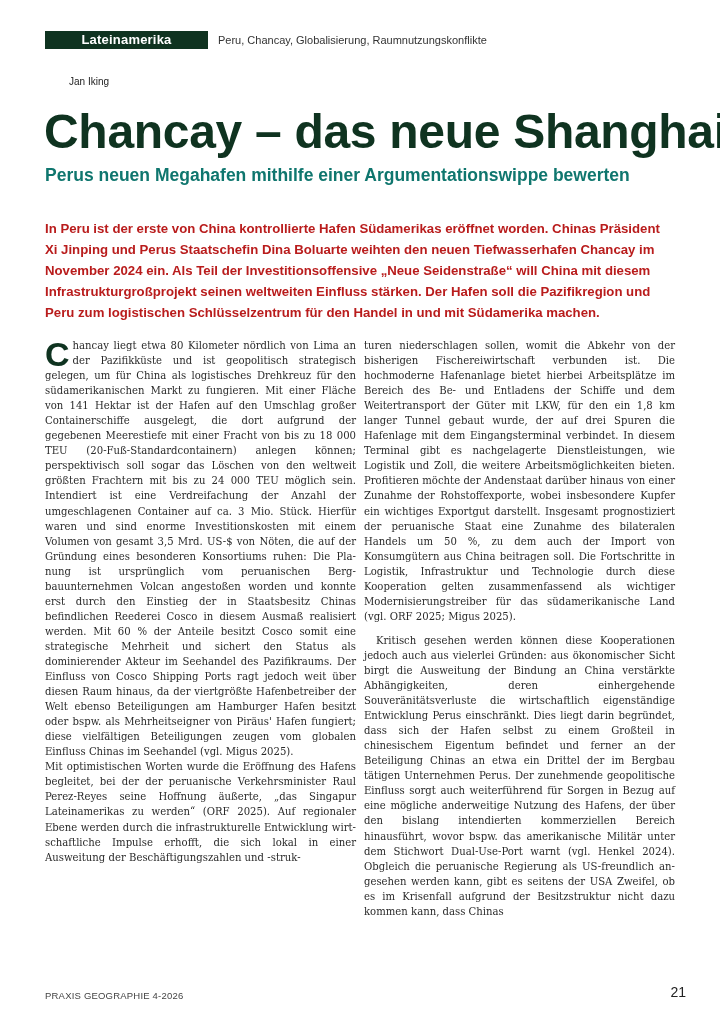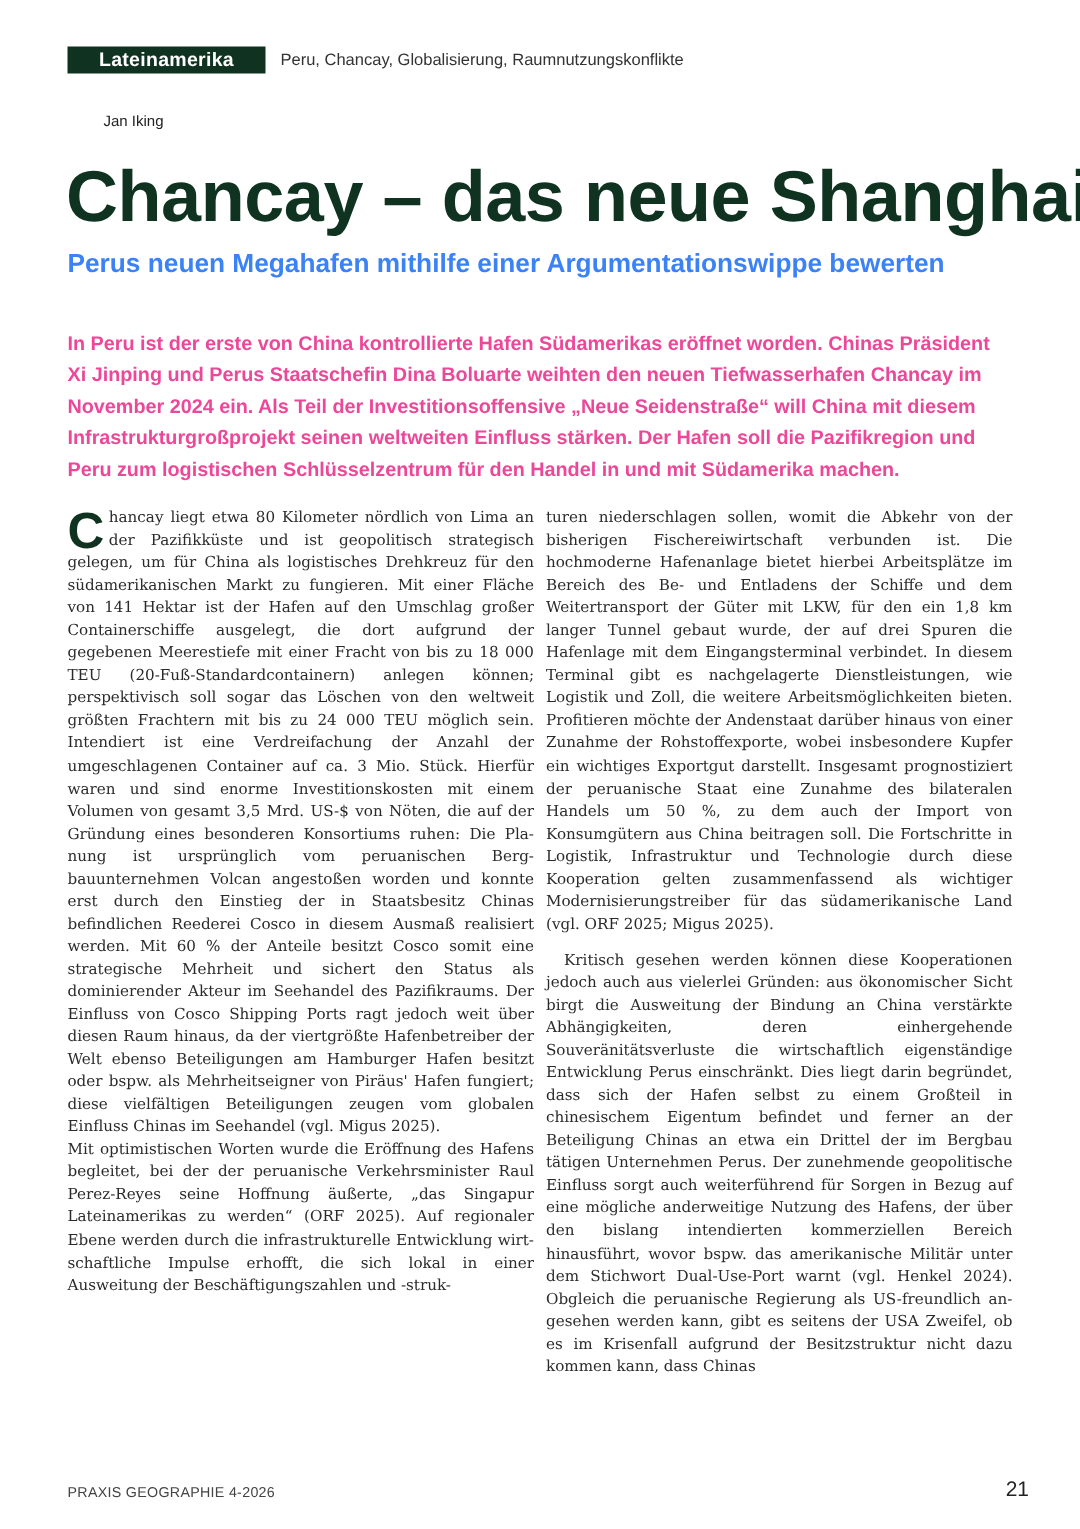--- a/index.html
+++ b/index.html
@@ -1,23 +1,23 @@
 <!DOCTYPE html>
 <html><head>
 <meta charset="utf-8">
 <style>
   html, body { margin: 0; padding: 0; background: #ffffff; }
   body { width: 720px; height: 1019px; position: relative; overflow: hidden; color: #1e1e1e; }
   .tagbar { position: absolute; left: 45px; top: 31px; display: flex; align-items: center; }
-  .tag { background: #0f3320; color: #ffffff; font-family: "Liberation Sans", sans-serif; font-weight: bold; font-size: 13px; width: 132px; height: 18px; line-height: 18px; text-align: center; letter-spacing: 0.2px; }
+  .tag { background: #0f3320; color: #ffffff; font-family: "Liberation Sans", sans-serif; font-weight: bold; font-size: 13px; width: 163px; height: 18px; line-height: 18px; text-align: center; letter-spacing: 0.2px; }
   .keywords { margin-left: 10px; font-family: "Liberation Sans", sans-serif; font-size: 11px; color: #333; }
   .author { position: absolute; left: 45px; top: 76px; font-family: "Liberation Sans", sans-serif; font-size: 10px; color: #222; margin-left: 24px; }
   .title { position: absolute; left: 44px; top: 108px; font-family: "Liberation Sans", sans-serif; font-weight: bold; font-size: 48px; line-height: 48px; color: #0f3320; letter-spacing: -0.3px; white-space: nowrap; }
-  .subtitle { position: absolute; left: 45px; top: 165px; font-family: "Liberation Sans", sans-serif; font-weight: bold; font-size: 17.5px; color: #3b82f6; white-space: nowrap; }
-  .lead { position: absolute; left: 45px; top: 218px; width: 630px; font-family: "Liberation Sans", sans-serif; font-weight: bold; font-size: 13.2px; line-height: 21px; color: #ec4899; text-align: left; }
+  .subtitle { position: absolute; left: 45px; top: 165px; font-family: "Liberation Sans", sans-serif; font-weight: bold; font-size: 17.5px; color: #0f766e; white-space: nowrap; }
+  .lead { position: absolute; left: 45px; top: 218px; width: 630px; font-family: "Liberation Sans", sans-serif; font-weight: bold; font-size: 13.2px; line-height: 21px; color: #b91c1c; text-align: left; }
   .lead p { margin: 0; }
   .col { position: absolute; top: 338px; width: 311px; font-family: "DejaVu Serif", serif; font-size: 10.1px; line-height: 15.05px; color: #2a2a2a; text-align: justify; hyphens: manual; }
   .col1 { left: 45px; }
   .col2 { left: 364px; }
   .col p { margin: 0; }
   .dropcap { float: left; font-family: "Liberation Sans", sans-serif; font-weight: bold; font-size: 34px; line-height: 28px; color: #0f3320; margin: 2px 3px 0 0; }
   .heading { font-family: "Liberation Sans", sans-serif; font-weight: bold; font-size: 12.5px; color: #1a1a1a; margin: 14px 0 12px 0 !important; text-align: left; }
   .indent { text-indent: 12px; margin-top: 9px !important; }
   .footer-left { position: absolute; left: 45px; top: 990px; font-family: "Liberation Sans", sans-serif; font-size: 9.5px; color: #444; letter-spacing: 0.2px; }
   .footer-right { position: absolute; right: 34px; top: 984px; font-family: "Liberation Sans", sans-serif; font-size: 14px; color: #222; }

